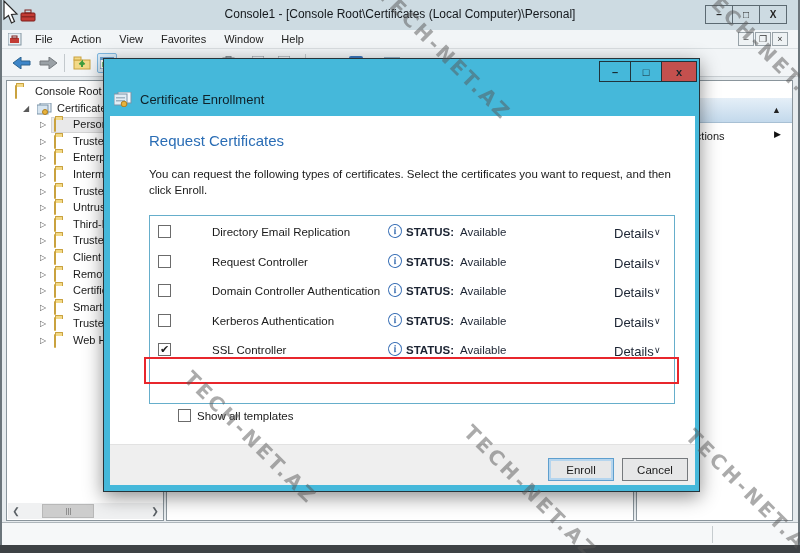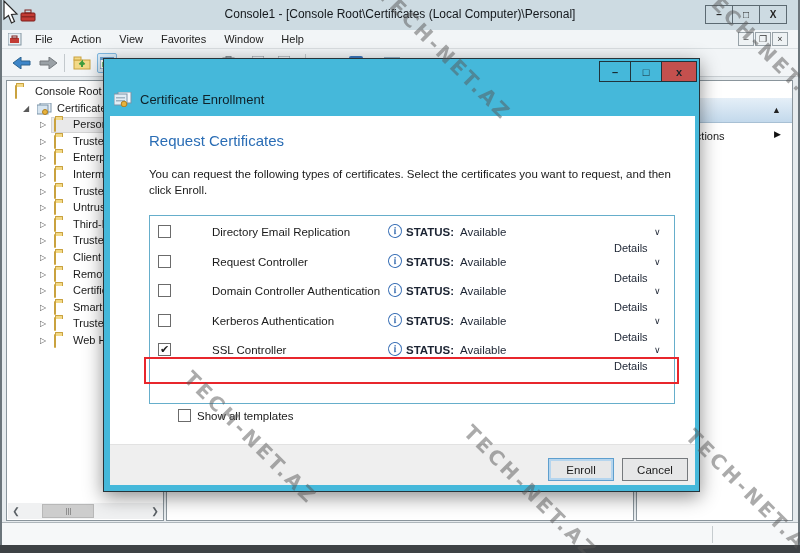--- a/index.html
+++ b/index.html
@@ -82,21 +82,21 @@
                  border-bottom:1px solid #4A4A4A; }
   .cert-row { position:relative; height:29.5px; }
   .cb { position:absolute; left:8px; top:9px; width:13px; height:13px; border:1px solid #6B6B6B; background:#fff;
         font-size:11px; line-height:11px; text-align:center; color:#1F1F1F; }
   .row-label { position:absolute; left:28px; top:10px; font-size:11.5px; color:#1A1A1A;margin-left:34px; }
   .info-ico { position:absolute; left:238px; top:8px; width:14px; height:14px; border-radius:50%;
               border:1px solid #3F74B8; color:#2F66AC; font:italic bold 10px "Liberation Serif",serif;
               text-align:center; line-height:12px; transform:rotate(-8deg); }
   .status-lab { position:absolute; left:256px; top:10px; font-size:11.5px; font-weight:bold; color:#1C2433; }
   .status-val { position:absolute; left:310px; top:10px; font-size:11.5px; color:#1C2433; }
-  .details { position:absolute; left:464px; top:26px; font-size:11px; color:#1C2433; }
+  .details { position:absolute; left:464px; top:10px; font-size:13px; color:#1C2433; }
   .chevron { position:absolute; left:504px; top:11px; font-size:9px; color:#1C2433; }
 
   .red-box { position:absolute; left:34px; top:241px; width:535px; height:27px; border:2px solid #E8262C; z-index:5; }
 
   .showall { position:absolute; left:34px; top:293px; display:flex; align-items:center; gap:6px; font-size:11.5px;margin-left:34px; }
   .showall .box { width:13px; height:13px; border:1px solid #6B6B6B; background:#fff; }
 
   .dlg-footer { position:absolute; left:0; top:328px; width:585px; height:41px; background:#EFEFEF; border-top:1px solid #E2E2E2; }
   .btn { position:absolute; top:13px; width:66px; height:23px; background:#E6E7E8; border:1px solid #75797D;
          font-size:11.5px; color:#1A1A1A; display:flex; align-items:center; justify-content:center; }

